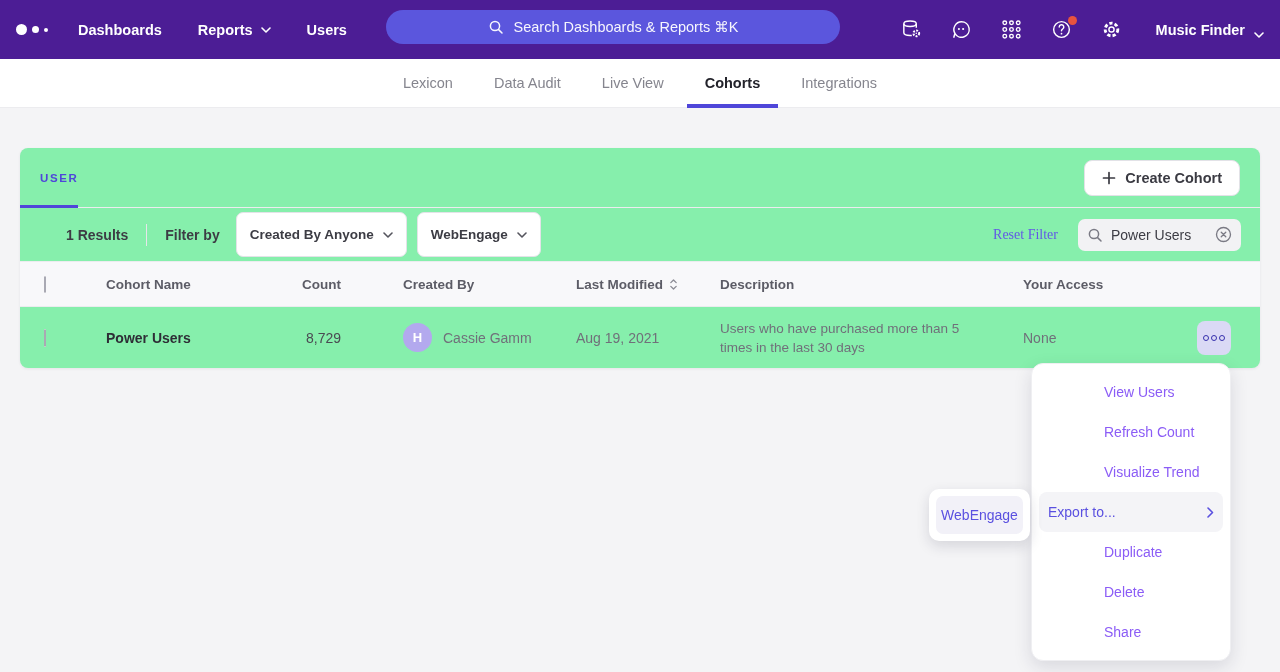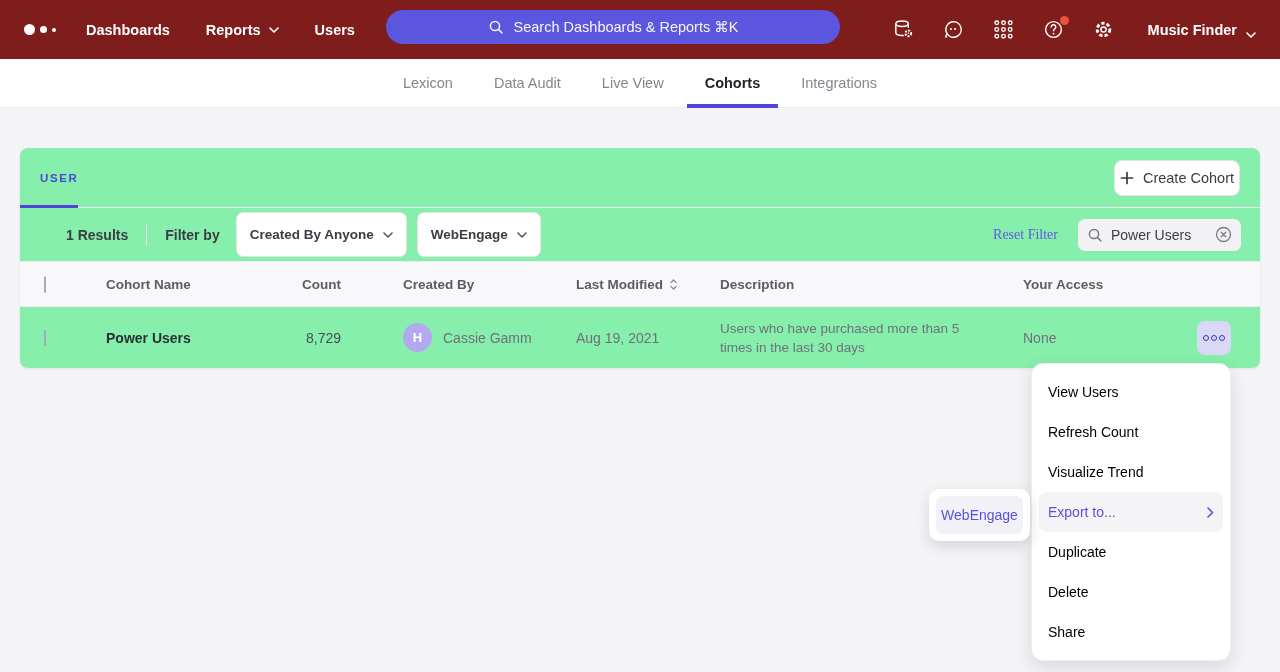--- a/index.html
+++ b/index.html
@@ -1,21 +1,21 @@
 <!DOCTYPE html>
 <html><head>
 <meta charset="utf-8">
 <style>
   * { margin:0; padding:0; box-sizing:border-box; }
   html,body { width:1280px; height:672px; overflow:hidden; background:#F4F4F6;
     font-family:"Liberation Sans","DejaVu Sans",sans-serif; }
 
   
-  .topnav { height:59px; background:#7f1d1d; display:flex; align-items:center;
-    padding:0 24px; position:relative; color:#fff; }
+  .topnav { height:59px; background:#4c1d95; display:flex; align-items:center;
+    padding:0 16px; position:relative; color:#fff; }
   .logo { display:flex; align-items:center; gap:5px; margin-right:30px; }
   .logo .d1{width:11px;height:11px;border-radius:50%;background:#fff;}
   .logo .d2{width:7px;height:7px;border-radius:50%;background:#fff;}
   .logo .d3{width:4px;height:4px;border-radius:50%;background:#fff;}
   .navlink { font-size:14.5px; font-weight:700; color:#fff; margin-right:36px;
     display:flex; align-items:center; gap:8px; cursor:pointer; white-space:nowrap; }
   .nav-search { position:absolute; left:386px; top:10px; width:454px; height:34px;
     background:#5B56DD; border-radius:17px; display:flex; align-items:center;
     justify-content:center; gap:10px; color:rgba(255,255,255,.95); font-size:14.5px; }
   .nav-right { margin-left:auto; display:flex; align-items:center; gap:26px; }
@@ -38,23 +38,23 @@
 
   
   .card { margin:40px 20px 0; width:1240px; height:220px; background:#86efac;
     border-radius:8px; box-shadow:0 1px 3px rgba(25,25,50,.07); }
   .card-head { height:60px; display:flex; align-items:center; padding:0 20px;
     border-bottom:1px solid #ECECEF; position:relative; }
   .user-tab { font-size:11.5px; font-weight:700; letter-spacing:1.6px;
     color:#4F46D9; cursor:pointer; }
   .user-underline { position:absolute; left:0; bottom:-1px; width:58px; height:3px;
     background:#4F46D9; }
-  .create-btn { margin-left:auto; height:36px; padding:0 5px; background:#fff;
+  .create-btn { margin-left:auto; height:36px; padding:0 17px; background:#fff;
     border:1px solid #E2E2E7; border-radius:8px; display:flex; align-items:center;
-    gap:9px; font-size:14.5px; font-weight:400; color:#3A3A42; cursor:pointer; }
+    gap:9px; font-size:14.5px; font-weight:700; color:#3A3A42; cursor:pointer; }
 
   
   .filter-row { height:54px; display:flex; align-items:center;
     padding:0 19px 0 46px; border-bottom:1px solid #ECECEF; }
   .results { font-size:14px; font-weight:700; color:#3C3C44; margin-right:18px; }
   .vdiv { width:1px; height:22px; background:#E6E6EA; margin-right:18px; }
   .filter-by { font-size:14px; font-weight:700; color:#3C3C44; margin-right:16px; }
   .dd-btn { height:45px; padding:0 13px; border:1px solid #E3E3E8; border-radius:7px;
     background:#fff; display:flex; align-items:center; gap:9px; font-size:13.5px;
     font-weight:700; color:#3C3C44; margin-right:10px; cursor:pointer; white-space:nowrap; }
@@ -92,22 +92,22 @@
   .cell-access { padding-left:20px; display:flex; align-items:center; }
   .dots-btn { margin-left:auto; margin-right:29px; width:34px; height:34px;
     border-radius:8px; background:#DAD9F5; border:none; display:flex;
     align-items:center; justify-content:center; gap:2px; cursor:pointer; }
   .dot-o { width:6px; height:6px; border:1.6px solid #3731AE; border-radius:50%; }
 
   
   .ctx-menu { position:absolute; left:1031px; top:363px; width:200px;
     background:#fff; border:1px solid #EFEFF2; border-radius:12px; padding:8px 0;
     box-shadow:0 6px 18px rgba(30,30,60,.13); z-index:20; }
-  .ctx-item { height:40px; display:flex; align-items:center; padding:0 16px;
-    font-size:14px; color:#000000; cursor:pointer; }
+  .ctx-item { height:40px; display:flex; align-items:center; padding:0 24px;
+    font-size:14px; color:#8b5cf6; cursor:pointer;margin-left:48px; }
   .ctx-item.hl { margin:0 7px; padding:0 9px; background:#F4F4F7; border-radius:8px;
     color:#5A50E0; justify-content:space-between; }
   .chev-r { width:7px; height:11px; color:#5A50E0; }
 
   
   .submenu { position:absolute; left:929px; top:489px; width:101px; background:#fff;
     border-radius:10px; padding:7px; box-shadow:0 5px 14px rgba(30,30,60,.14);
     z-index:21; }
   .submenu-item { background:#F2F1F8; border-radius:7px; padding:11px 0;
     text-align:center; font-size:14px; color:#5A50E0; cursor:pointer; }

